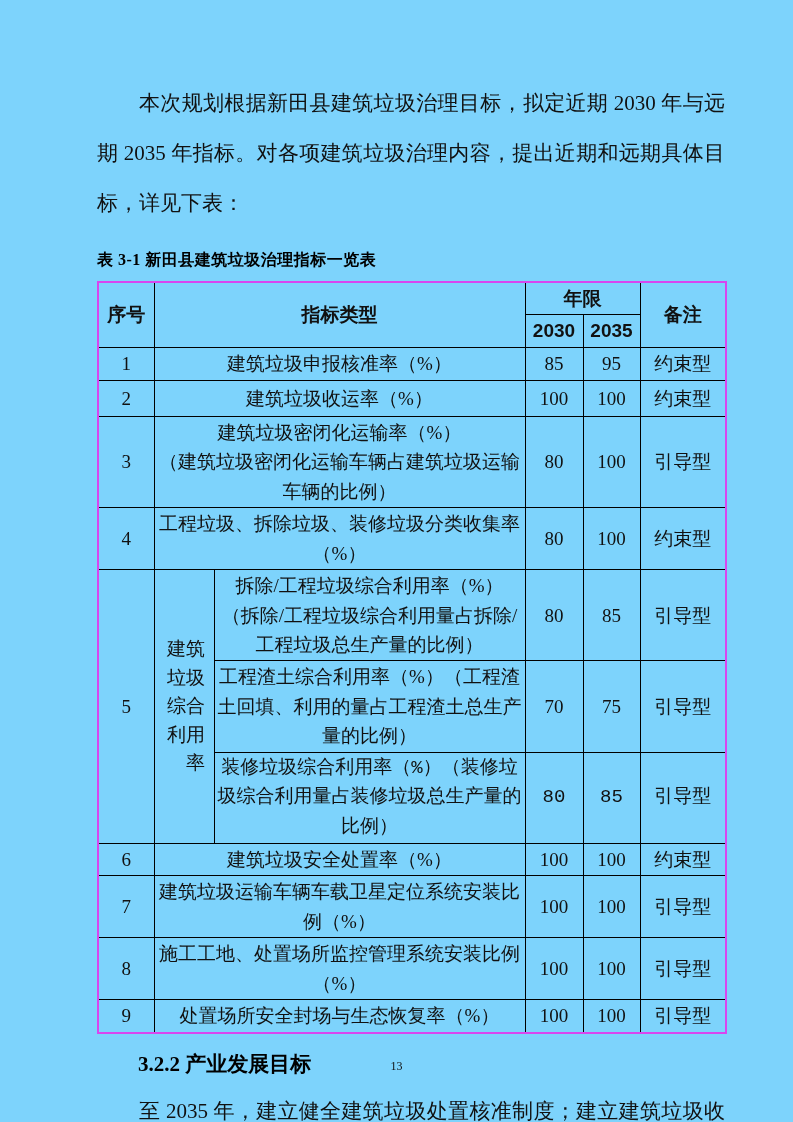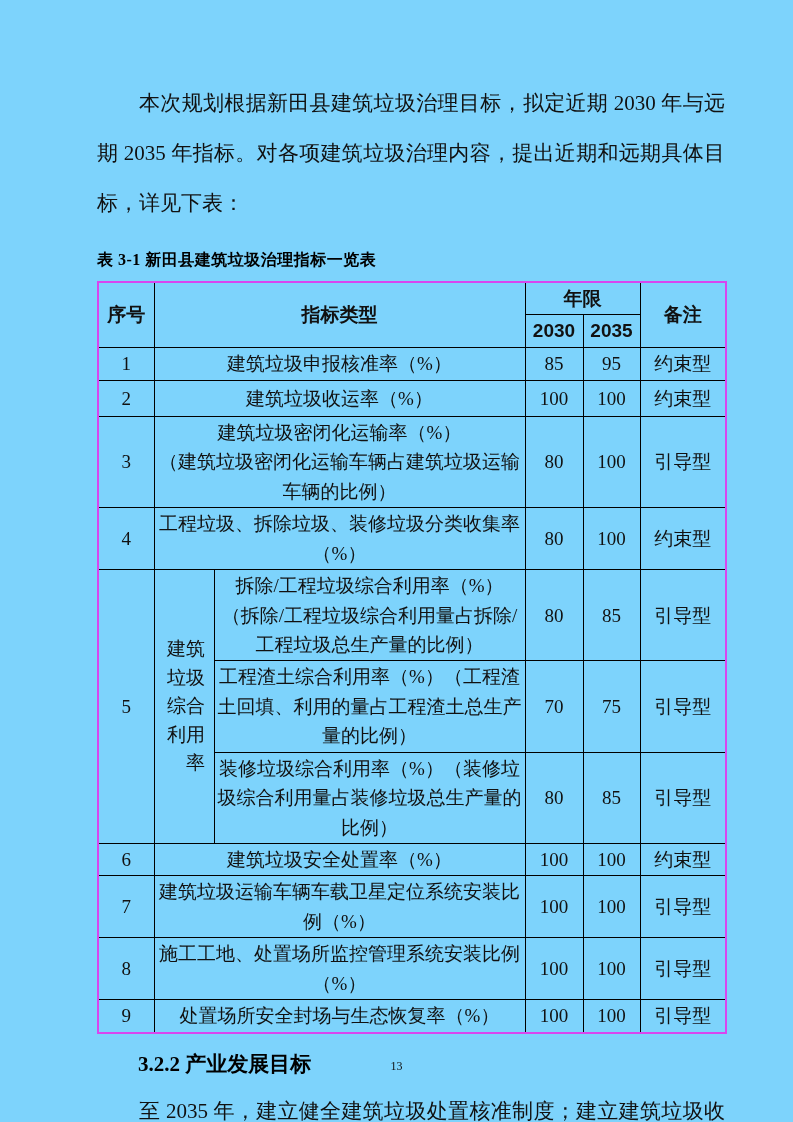--- a/index.html
+++ b/index.html
@@ -66,21 +66,21 @@
   col.c-2035 { width: 57px; }
   col.c-note { width: 86px; }
   tr.h1 { height: 27px; }
   tr.h2 { height: 25px; }
   tr.r1 { height: 33px; }
   tr.r2 { height: 36px; }
   tr.r3 { height: 89px; }
   tr.r4 { height: 47px; }
   tr.r5a { height: 65px; }
   tr.r5b { height: 51px; padding-left: 31px; }
-  tr.r5c { height: 50px; }
+  tr.r5c { height: 50px; font-family: Liberation Mono, monospace; }
   tr.rshort { height: 27px; }
   td.vertical div {
     width: 42px;
     margin: 8px auto;
     line-height: 1.5;
     word-break: break-all;
     text-align: right;
   }
   .section-heading {
     font-size: 21px;

